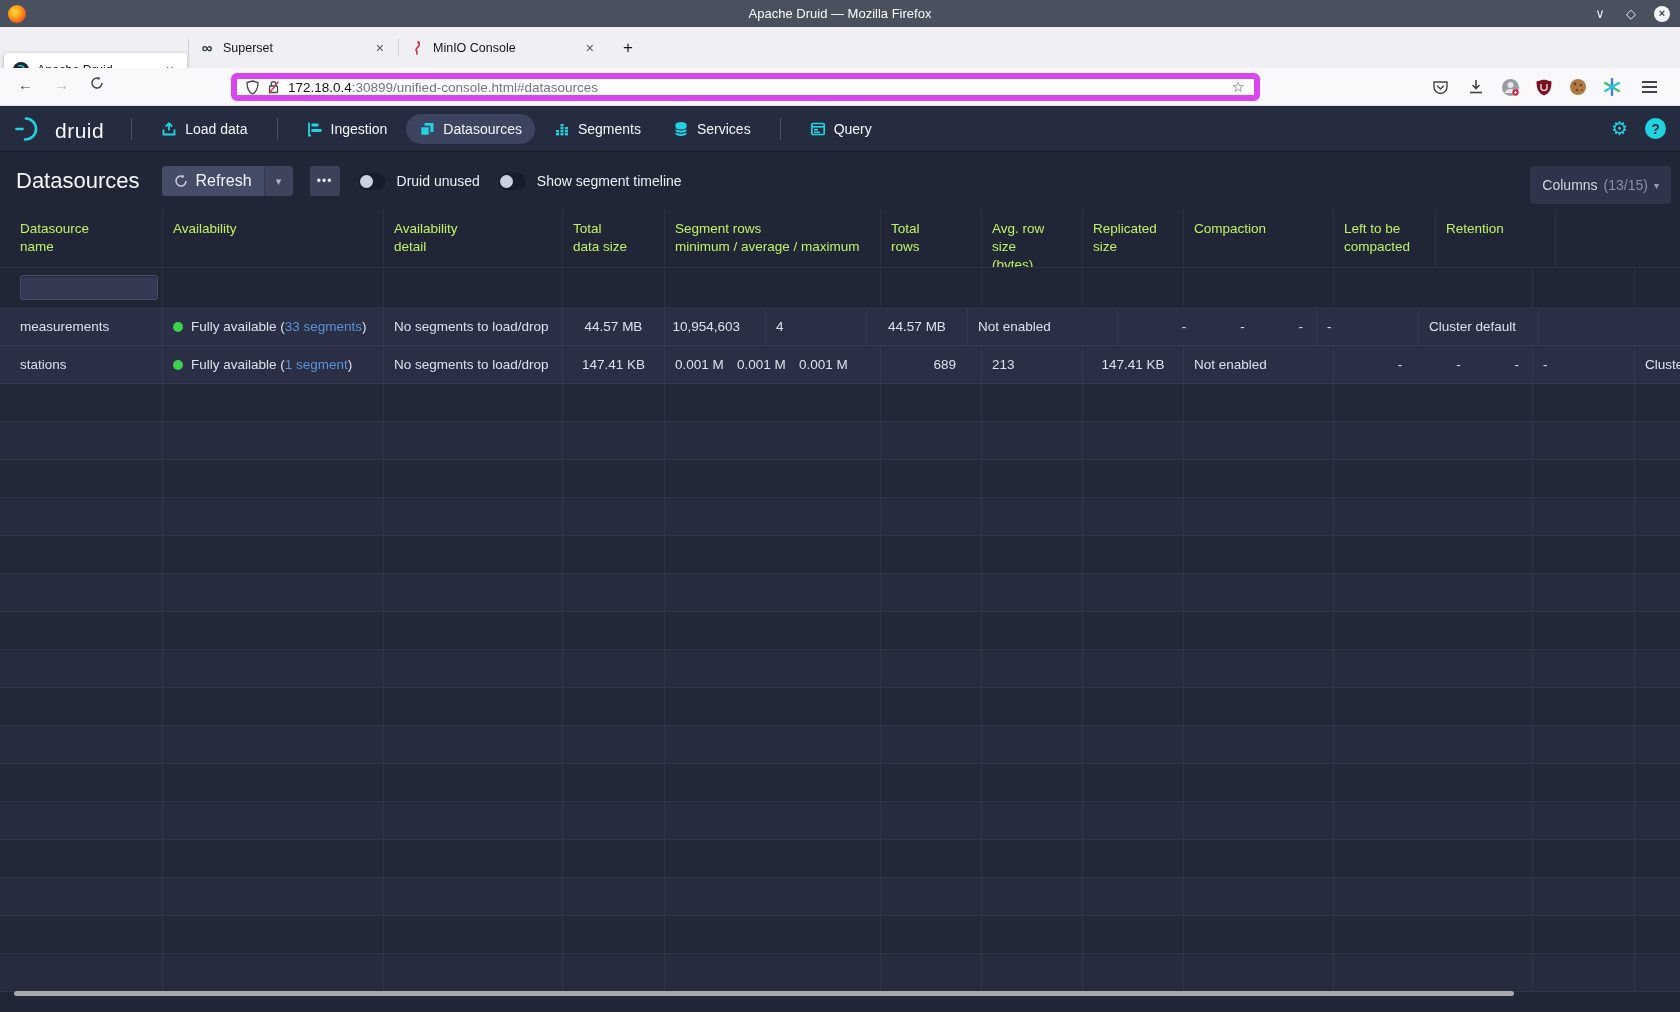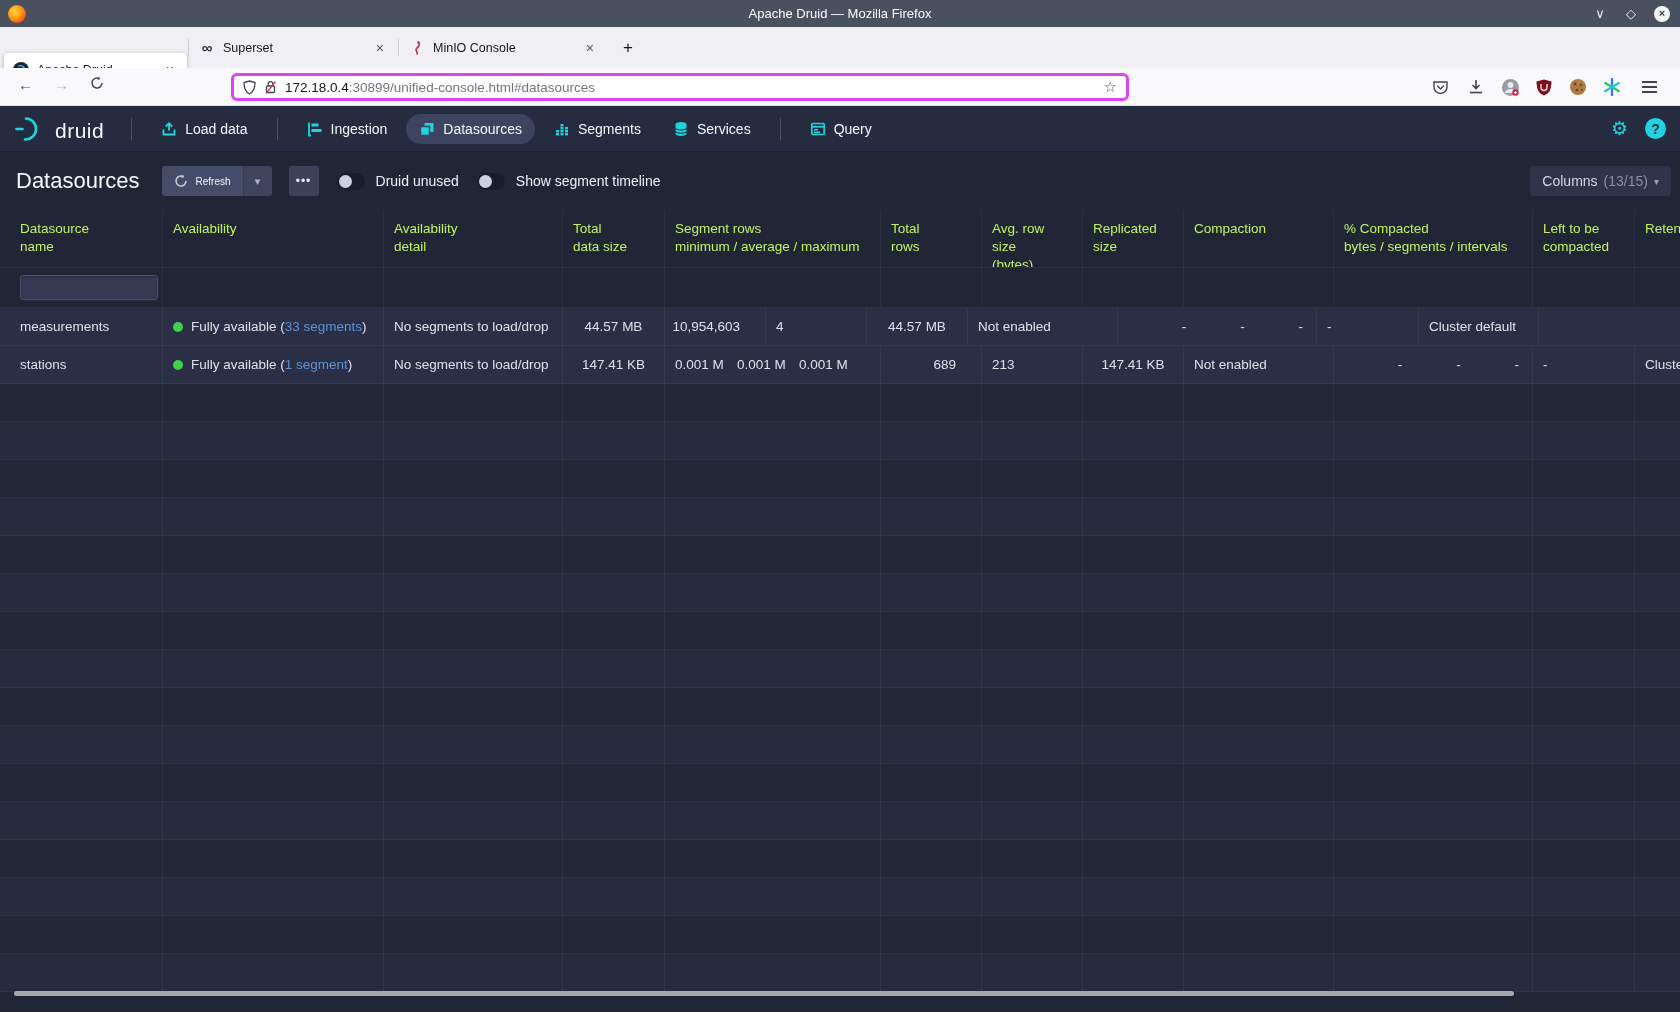--- a/index.html
+++ b/index.html
@@ -26,22 +26,22 @@
   .fav-superset { color:#20333d; font-size:15px; font-weight:bold; line-height:1; }
   .tab-title { font-size:12.5px; color:#15141a; flex:1; margin-left:8px; white-space:nowrap; overflow:hidden; }
   .tab-close { color:#55555f; font-size:14px; line-height:1; padding:2px 4px; }
   .tab-sep { width:1px; height:17px; background:#cfcfd6; margin:0 1px; }
   .newtab { width:30px; height:30px; margin-left:6px; display:flex; align-items:center; justify-content:center;
     font-size:17px; color:#15141a; }
 
   
   .urlrow { height:38px; background:#f9f9fb; border-bottom:1px solid #e0e0e6; position:relative; flex:0 0 auto; }
   .nav-glyph { position:absolute; top:8px; font-size:15px; color:#43434d; }
-  .url-field { position:absolute; left:231px; top:5px; width:898px; height:28px; background:#fff;
-    border:3px solid #d946ef; border-radius:6px; display:flex; align-items:center; padding:0 9px; }
+  .url-field { position:absolute; left:231px; top:5px; width:1029px; height:28px; background:#fff;
+    border:6px solid #d946ef; border-radius:6px; display:flex; align-items:center; padding:0 9px; }
   .url-text { font-size:13.5px; color:#15141a; margin-left:8px; white-space:nowrap; }
   .url-text .rest { color:#74747f; }
   .url-star { margin-left:auto; font-size:15px; color:#55555f; }
   .chrome-icon { position:absolute; top:8px; width:22px; height:22px; display:flex; align-items:center; justify-content:center; }
   .burger { display:flex; flex-direction:column; gap:3px; }
   .burger div { width:15px; height:1.8px; background:#43434d; }
 
   
   .navbar { height:46px; background:#262c40; display:flex; align-items:center; padding:0 14px;
     border-bottom:1px solid rgba(0,0,0,.3); flex:0 0 auto; }
@@ -52,30 +52,30 @@
     color:#f3f6fa; font-size:14px; margin:0 3px; cursor:default; }
   .nav-item.active { background:#3d4460; }
   .nav-right { margin-left:auto; display:flex; align-items:center; gap:17px; }
   .gear { color:#1fd4e0; font-size:19px; line-height:1; }
   .help { width:21px; height:21px; border-radius:50%; background:#1fd4e0; color:#262c40;
     font-size:14px; font-weight:bold; display:flex; align-items:center; justify-content:center; }
 
   
   .pagehead { height:58px; display:flex; align-items:center; padding:0 16px; position:relative; flex:0 0 auto; }
   .page-title { font-size:22px; color:#f6f8fc; margin-right:22px; }
-  .btn { background:#454c68; height:30px; display:flex; align-items:center; color:#f2f4f9; font-size:10px; }
+  .btn { background:#454c68; height:30px; display:flex; align-items:center; color:#f2f4f9; font-size:16px; }
   .refresh-btn { border-radius:3px 0 0 3px; padding:0 12px; gap:8px; }
   .refresh-caret { width:29px; border-radius:0 3px 3px 0; background:#3d445c; border-left:1px solid #333950;
     justify-content:center; color:#aeb3c6; font-size:11px; }
   .more-btn { margin-left:17px; width:30px; height:30px; border-radius:3px; background:#3c425a; justify-content:center;
     color:#e8eaf2; font-size:12px; letter-spacing:1px; }
   .toggle { width:28px; height:17px; border-radius:9px; background:#181d2b; position:relative; margin-left:18px; flex:0 0 auto; }
   .toggle .knob { position:absolute; left:2px; top:2px; width:13px; height:13px; border-radius:50%; background:#ccd1df; }
   .toggle-label { font-size:14px; color:#eef0f6; margin-left:11px; }
-  .columns-btn { position:absolute; right:9px; top:14px; background:#2e3449; border-radius:3px; height:30px;
+  .columns-btn { position:absolute; right:9px; top:14px; background:#2e3449; border-radius:3px; height:38px;
     display:flex; align-items:center; gap:6px; padding:12px 12px; font-size:14px; }
   .columns-btn .lbl { color:#d2d6e2; } .columns-btn .cnt { color:#8b90a6; } .columns-btn .crt { color:#9aa0b4; font-size:10px; }
 
   
   .tablewrap { flex:1 1 auto; position:relative; overflow:hidden; }
   .tr { display:flex; width:1755px; border-bottom:1px solid rgba(255,255,255,.055); }
   .th, .td { flex:0 0 auto; border-right:1px solid rgba(255,255,255,.05); padding:0 10px; overflow:hidden; }
   .header-row { height:58px; }
   .th { padding-top:10px; font-size:13.5px; line-height:18px; color:#bef264; }
   .filter-row { height:40px; }
@@ -350,24 +350,20 @@
             <div>(bytes)</div>
           </div>
           <div class="th c7">
             <div>Replicated</div>
             <div>size</div>
           </div>
           <div class="th c8">
             <div>Compaction</div>
             <div></div>
           </div>
-          <div class="th c9">
-            <div>% Compacted</div>
-            <div>bytes / segments / intervals</div>
-          </div>
           <div class="th c10">
             <div>Left to be</div>
             <div>compacted</div>
           </div>
           <div class="th c11">
             <div>Retention</div>
             <div></div>
           </div>
         </div>
       <div class="tr filter-row">

